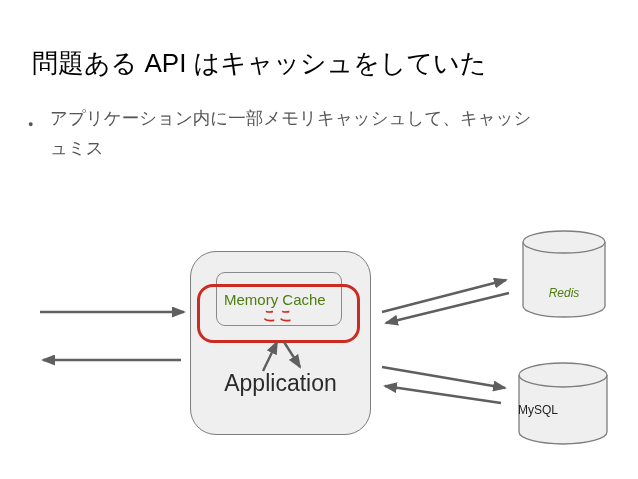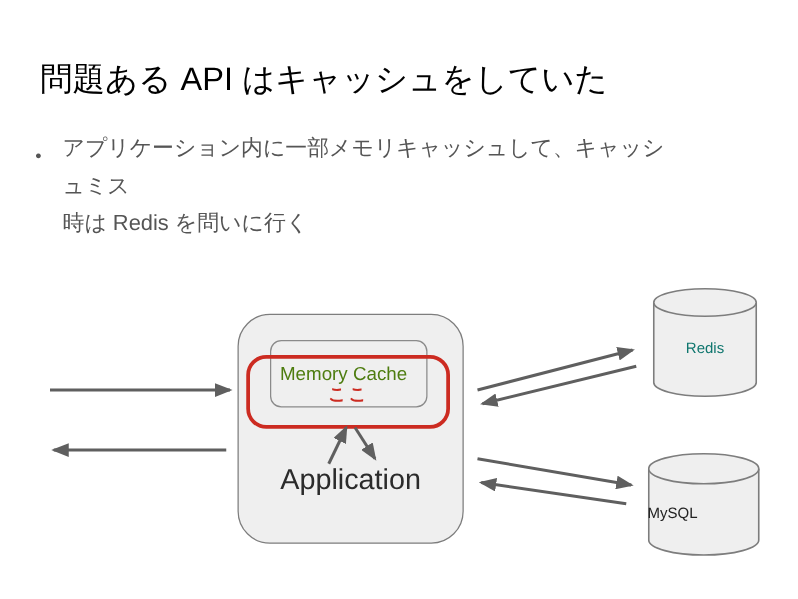--- a/index.html
+++ b/index.html
@@ -46,38 +46,37 @@
     left:216px; top:307px; width:126px; text-align:center;
     font-size:14px; font-weight:bold; letter-spacing:2px;
     color:#cc2b21; z-index:4;
   }
   .app-label {
     left:190px; top:370px; width:181px; text-align:center;
     font-size:23px; color:#2b2b2b; z-index:4;
   }
   .cyl { z-index:1; }
   .cyl path, .cyl ellipse { fill:#efefef; stroke:#7d7d7d; stroke-width:1.3; }
-  .redis-label { left:522px; top:271px; width:84px; text-align:center; font-size:12px; color:#0f766e; z-index:2; }
+  .redis-label { left:522px; top:286px; width:84px; text-align:center; font-size:12px; color:#4d7c0f; z-index:2;font-style:italic; }
   .mysql-label { left:518px; top:403px; width:90px; font-size:12px; color:#222222; z-index:2; }
 
   .arrows { left:0; top:0; z-index:5; pointer-events:none; }
   .arrows line { stroke:#5f5f5f; stroke-width:2.4; }
   .arrows marker path { fill:#5f5f5f; stroke:none; }
 </style>
 </head>
 <body>
 
 <div class="slide">
 
   <div class="abs title">問題ある API はキャッシュをしていた</div>
 
   <span class="abs bullet-glyph">●</span>
   <div class="abs bullet-text">
     <div>アプリケーション内に一部メモリキャッシュして、キャッシュミス</div>
-    <div>時は Redis を問いに行く</div>
   </div>
 
   <div class="abs app-box"></div>
   <div class="abs mem-box"></div>
   <div class="abs red-box"></div>
   <div class="abs mem-label">Memory Cache</div>
   <div class="abs app-label">Application</div>
   <div class="abs koko-label">ここ</div>
 
   <svg class="abs cyl" style="left:522px; top:230px;" width="84" height="90" viewBox="0 0 84 90">

